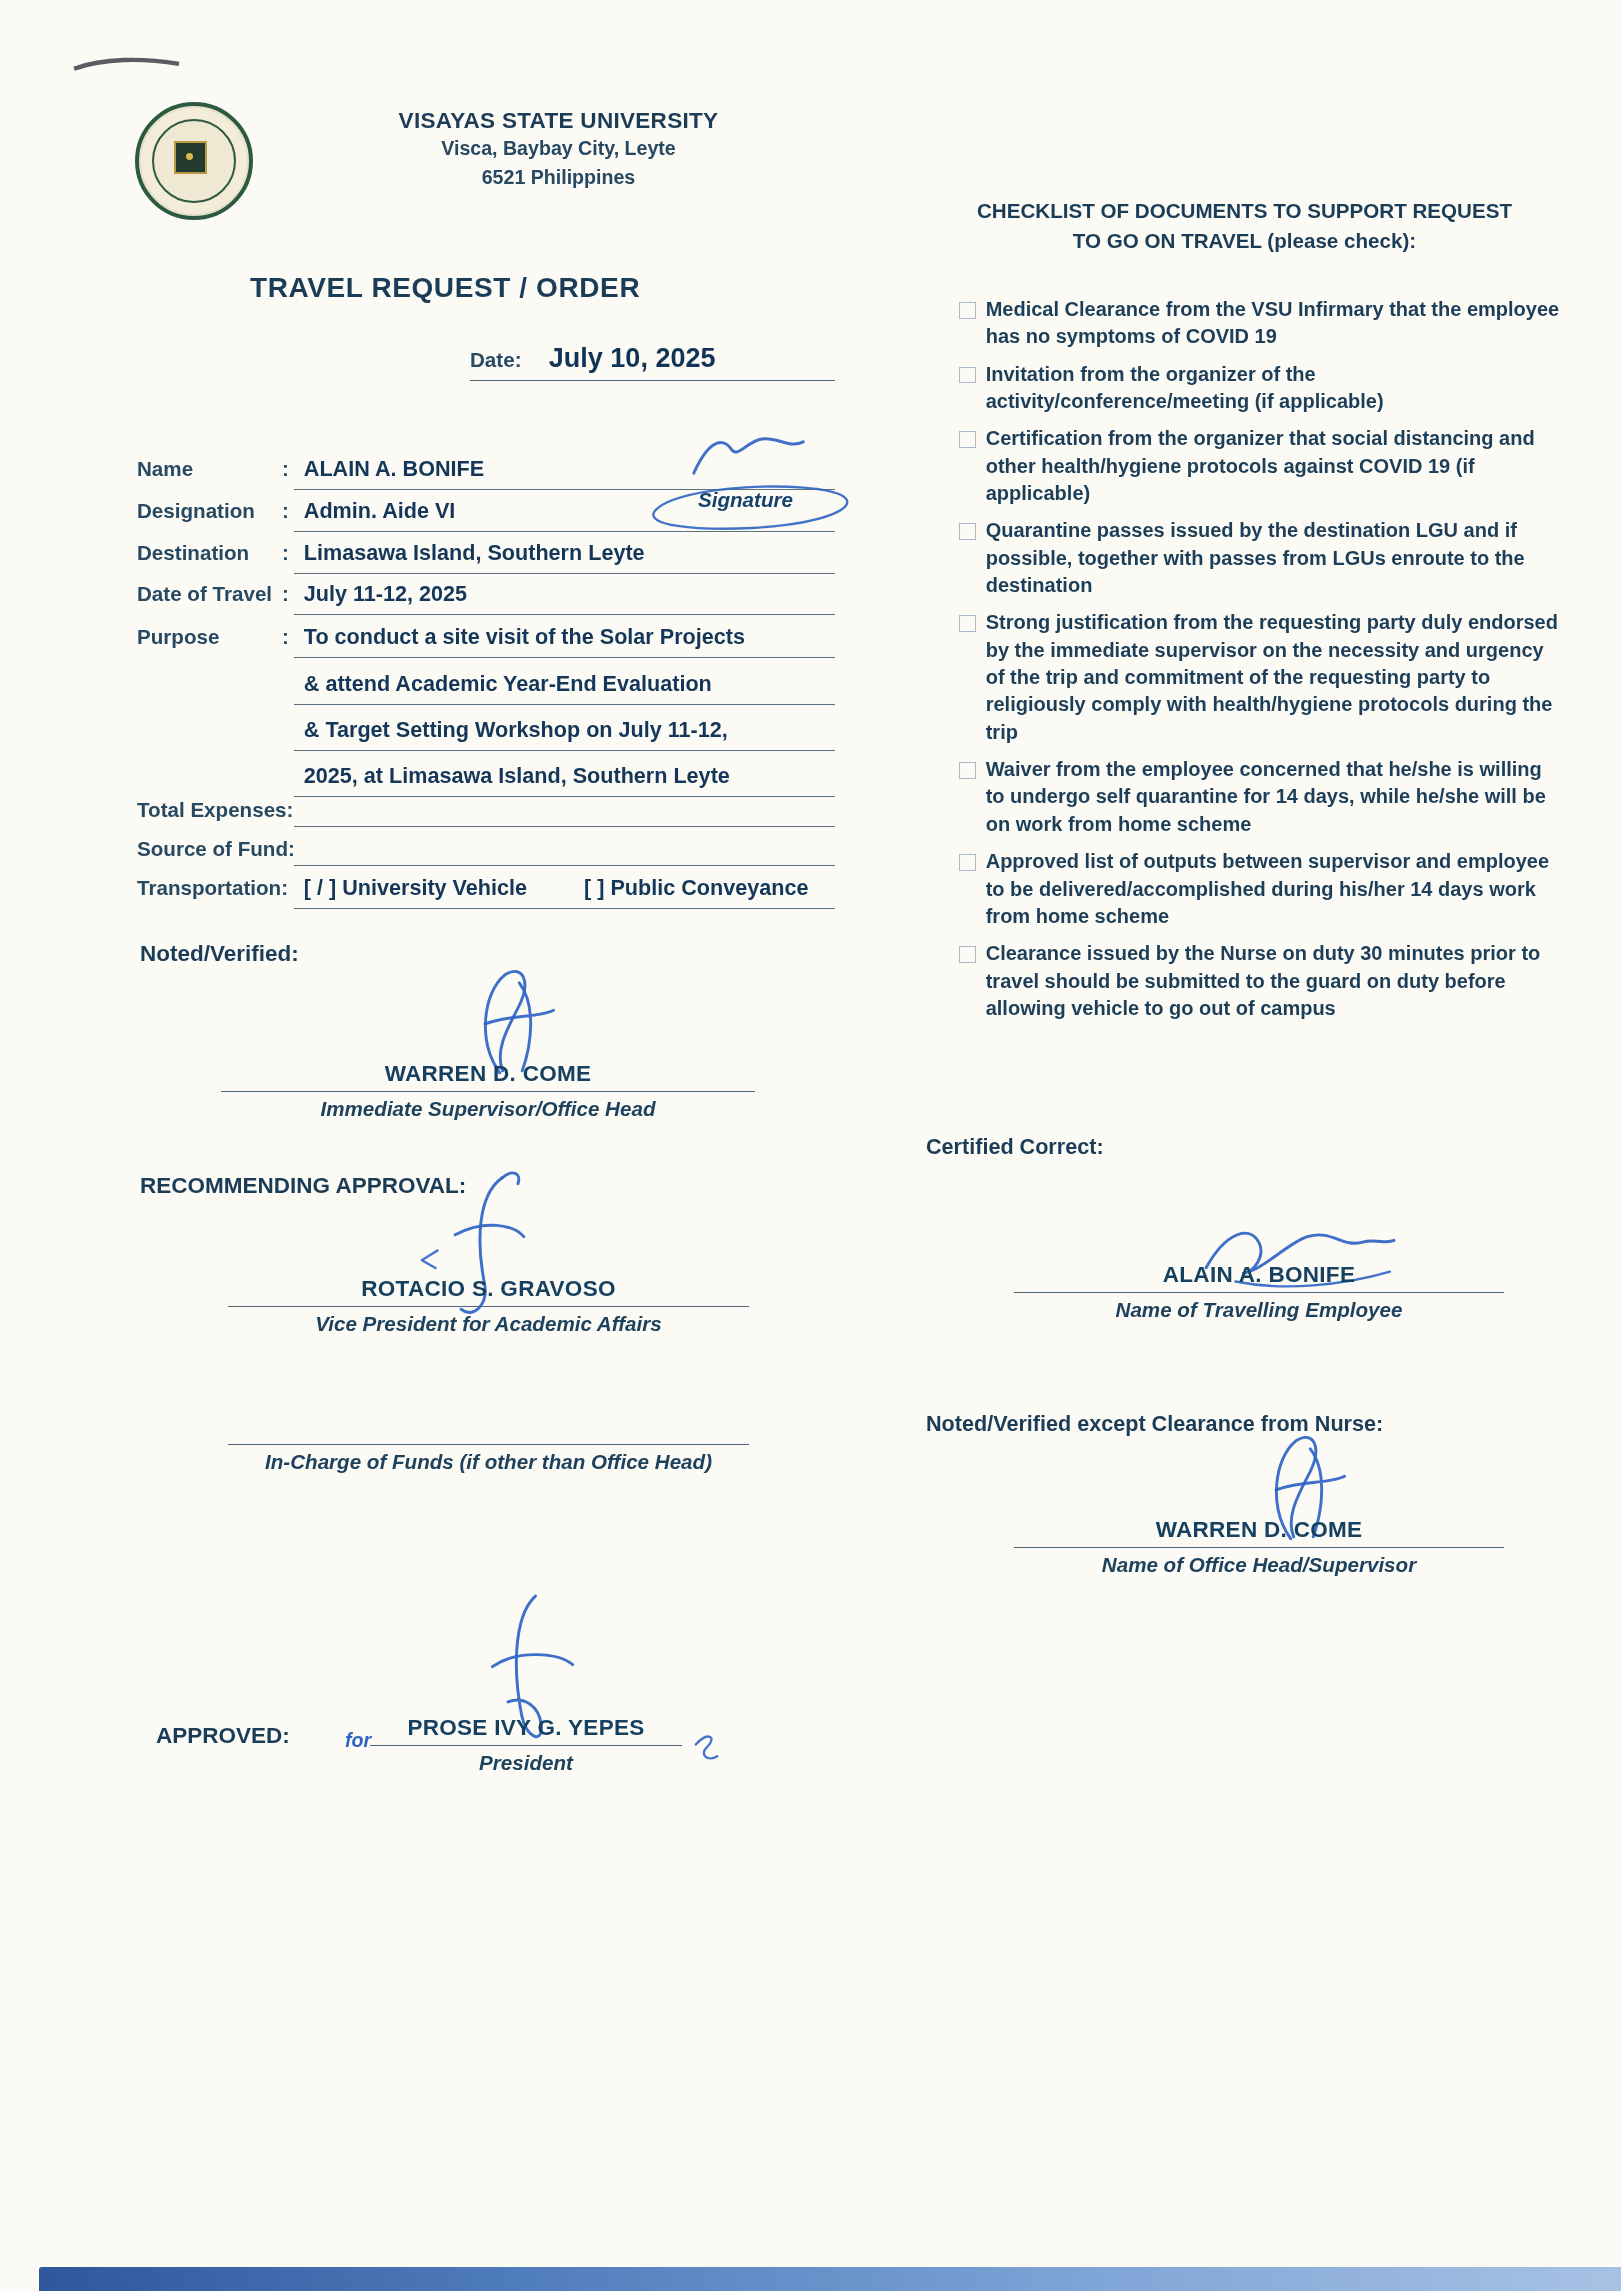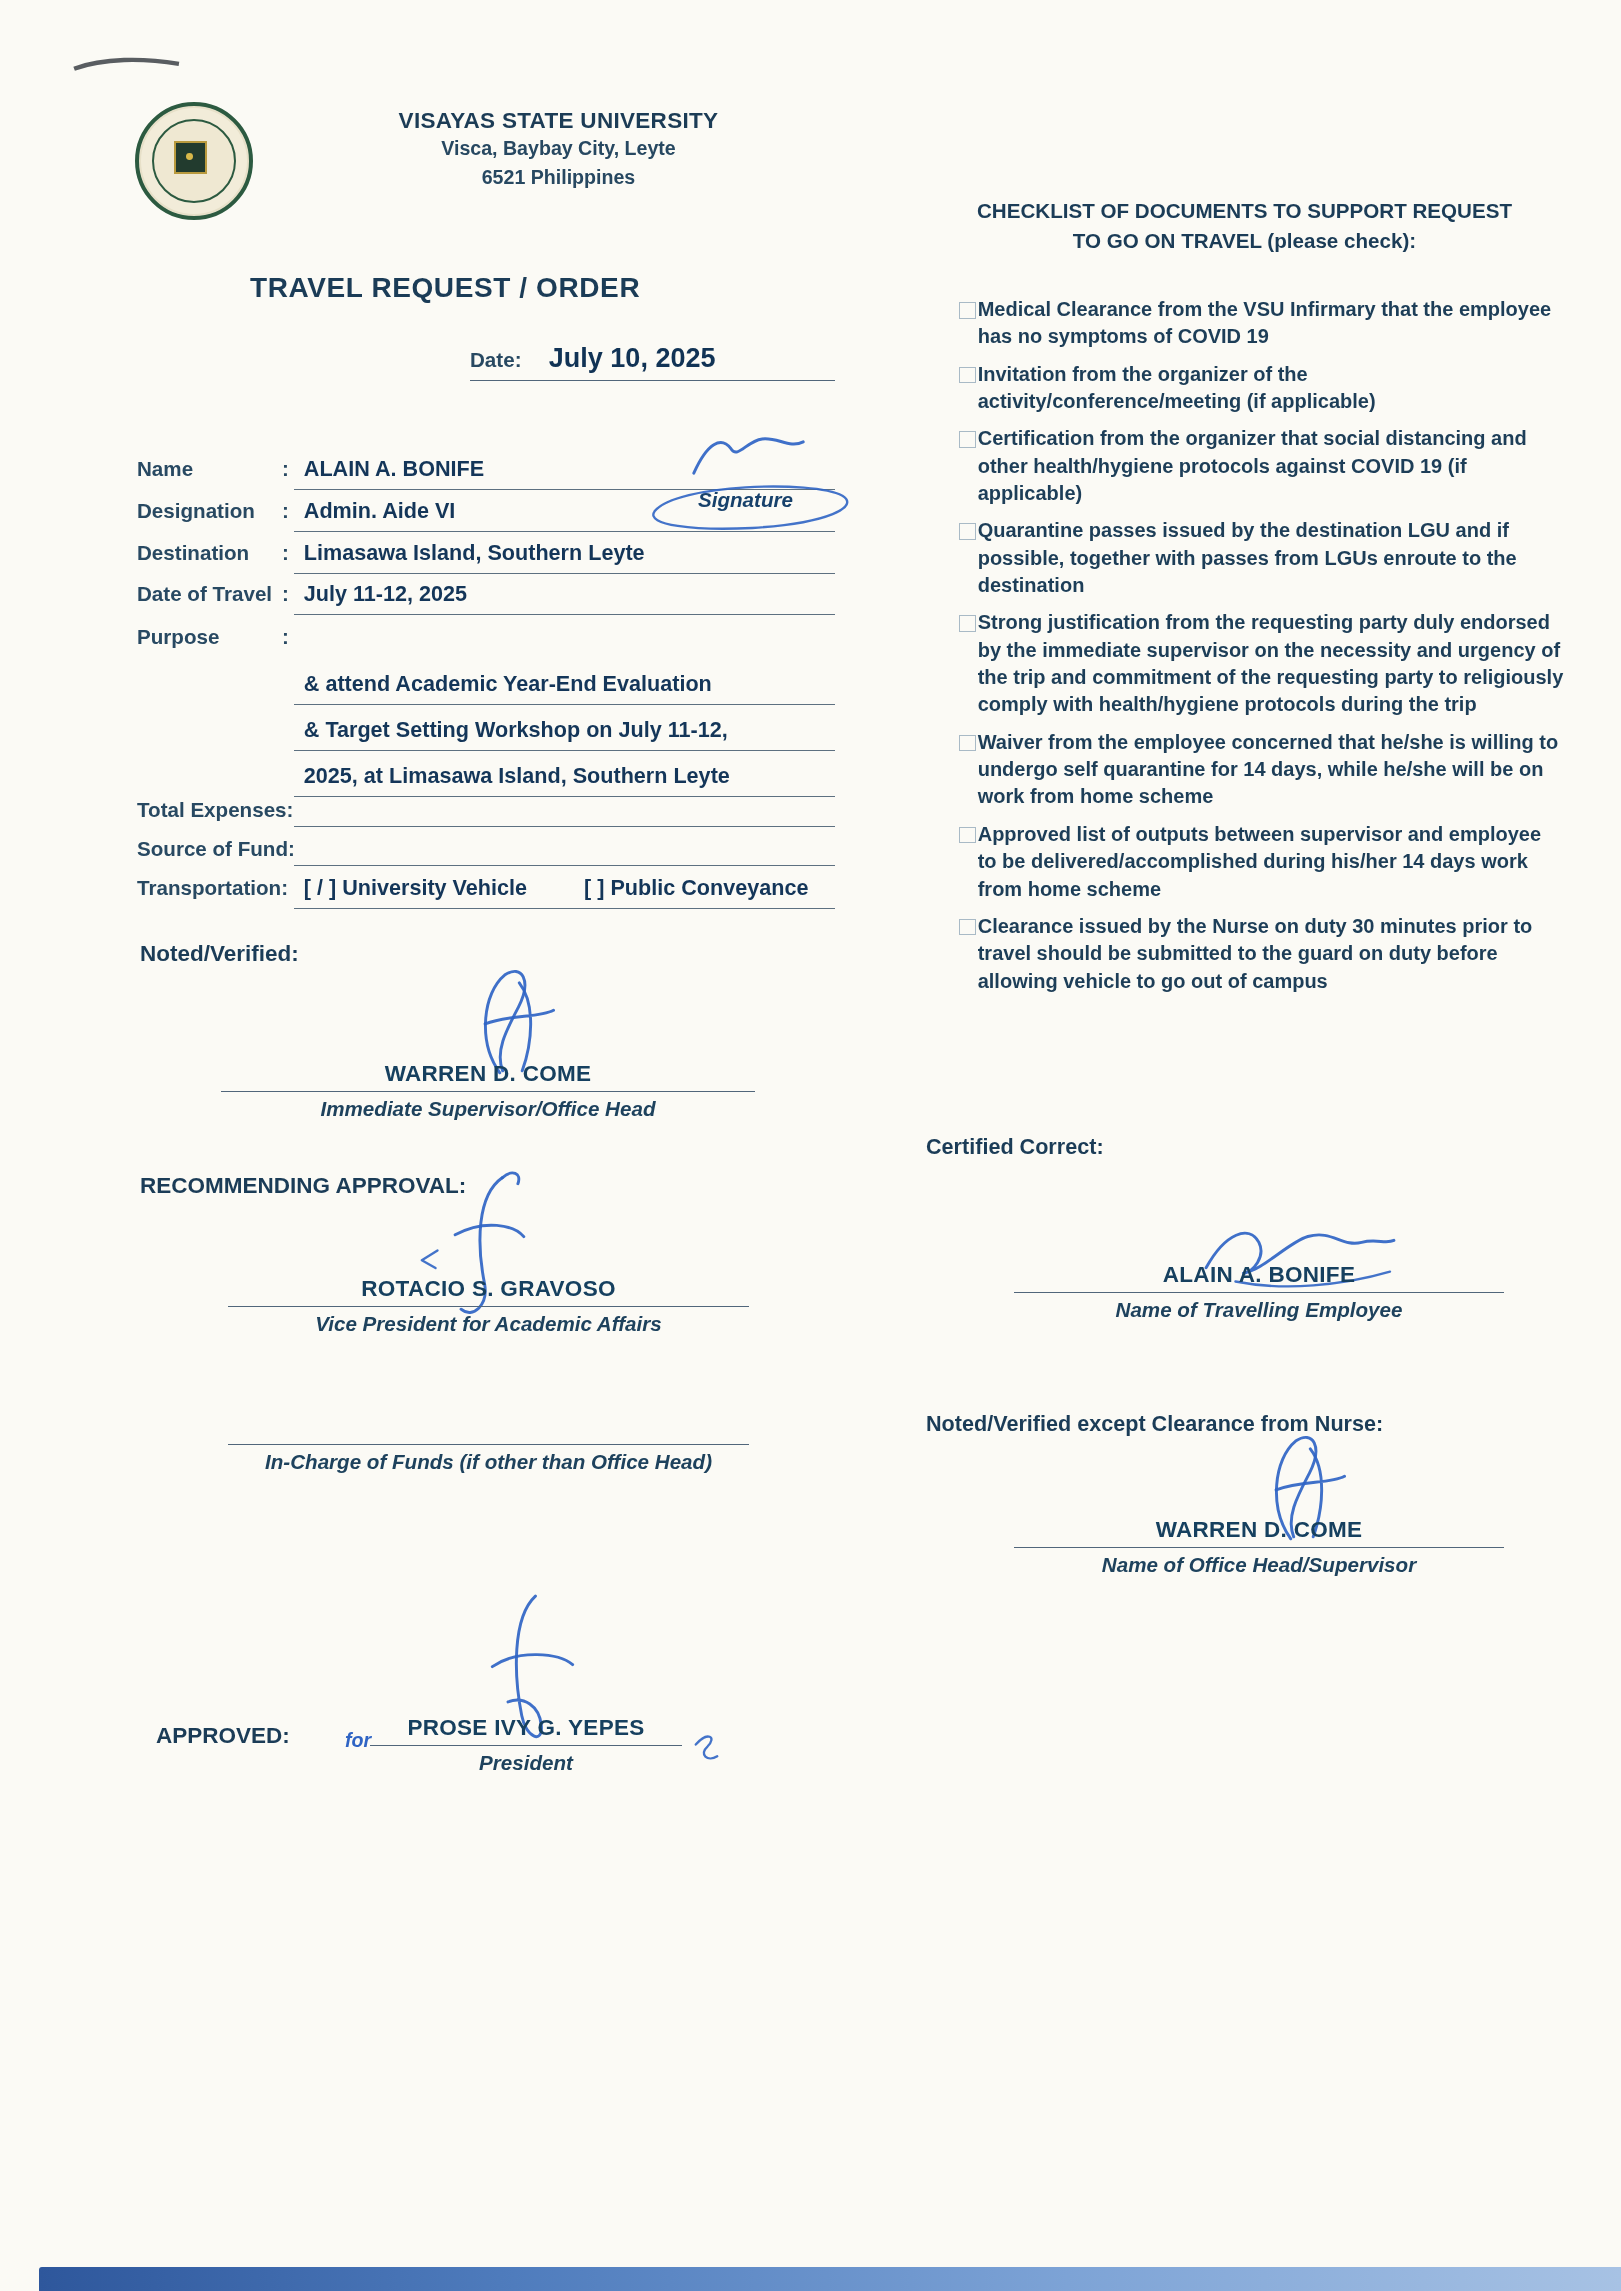--- a/index.html
+++ b/index.html
@@ -37,21 +37,21 @@
 
   
   .sec-label{font-size:22.5px;font-weight:bold;color:#1b3c57;}
   .sigblock{position:absolute;text-align:center;}
   .sig-name{font-size:22.5px;font-weight:bold;color:#16405f;border-bottom:1.6px solid #51667a;padding-bottom:3.9px;letter-spacing:0.3px;}
   .sig-name.blank{height:21.6px;}
   .sig-title{font-size:20.6px;font-weight:bold;font-style:italic;color:#1e425d;margin-top:4.9px;}
 
   
   .chk-head{font-size:20.6px;font-weight:bold;color:#1b3c57;line-height:30px;}
-  .chk-item{display:flex;gap:2px;margin-bottom:9.8px;}
+  .chk-item{display:flex;gap:10px;margin-bottom:9.8px;}
   .chk-box{flex:0 0 auto;width:14.7px;height:14.7px;margin-top:5.9px;border:1.6px solid #a9bac6;background:transparent;}
   .chk-text{font-size:20px;font-weight:bold;color:#1d3e58;line-height:27.4px;}
 
   
   .pen{stroke:#2f64c4;stroke-width:3;fill:none;stroke-linecap:round;opacity:.92;}
   .pen-thin{stroke:#2f64c4;stroke-width:2.4;fill:none;stroke-linecap:round;opacity:.9;}
   .hand-note{font-size:19.6px;font-style:italic;font-weight:bold;color:#2f64c4;}
 
   .signature-word{font-size:20.6px;font-weight:bold;font-style:italic;color:#17416b;}
 
@@ -108,20 +108,21 @@
 
   <div class="row" style="top:574px;">
     <span class="lbl">Date of Travel</span>
     <span class="colon">:</span>
     <span class="val">July 11-12, 2025</span>
   </div>
 
   <div class="row" style="top:617px;">
     <span class="lbl">Purpose</span>
     <span class="colon">:</span>
+    <span class="val">To conduct a site visit of the Solar Projects</span>
   </div>
   <div class="row" style="top:664px;">
     <span class="val">&amp; attend Academic Year-End Evaluation</span>
   </div>
   <div class="row" style="top:710px;">
     <span class="val">&amp; Target Setting Workshop on July 11-12,</span>
   </div>
   <div class="row" style="top:756px;">
     <span class="val">2025, at Limasawa Island, Southern Leyte</span>
   </div>

